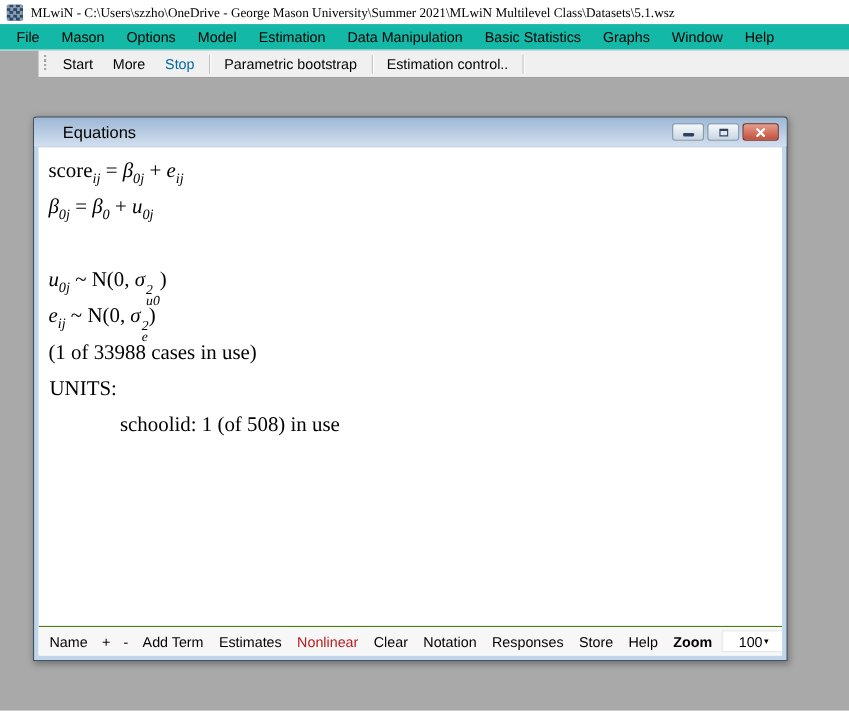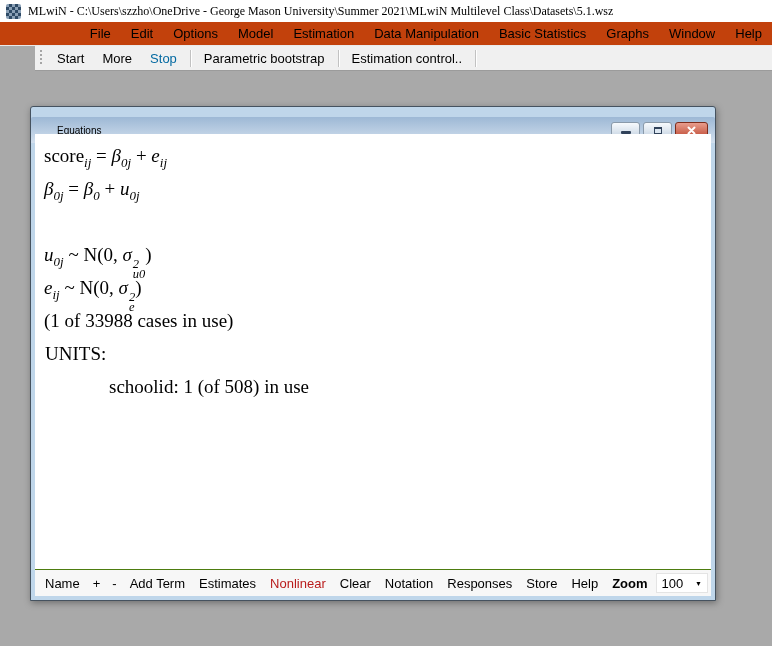--- a/index.html
+++ b/index.html
@@ -16,22 +16,22 @@
     height:22px; background:#ffffff; display:flex; align-items:center;
     padding:0 6px; gap:7px; font-size:12px; white-space:nowrap; overflow:hidden;font-family:Liberation Serif, serif;
   }
   .app-icon {
     width:15px; height:15px; flex:0 0 auto; border-radius:2px;
     background-color:#33506b;
     background-image: conic-gradient(#2e4a66 25%, #8aa0b6 0 50%, #2e4a66 0 75%, #8aa0b6 0);
     background-size:6px 6px;
   }
   .menubar {
-    height:24px; background:#c2410c; display:flex; align-items:stretch;
-    font-size:13px; padding-left:5px; border-bottom:1px solid #eaeaea;justify-content:flex-end;
+    height:24px; background:#14b8a6; display:flex; align-items:stretch;
+    font-size:13px; padding-left:5px; border-bottom:1px solid #eaeaea;
   }
   .menu-item { padding:0 10px; display:flex; align-items:center; cursor:default; }
   .toolbar {
     height:25px; background:#f0f0f0; border-bottom:1px solid #9b9b9b;
     display:flex; align-items:center; font-size:13px; padding-left:3px;margin-left:35px;
   }
   .grip {
     width:3px; height:16px; margin:0 5px 0 2px;
     background-image:repeating-linear-gradient(#a5a5a5 0 2px, transparent 2px 4px);
     background-size:2px 100%; background-repeat:no-repeat;
@@ -44,21 +44,21 @@
   .eqwin {
     position:absolute; left:30px; top:106px; width:686px; height:495px;
     background:#bfd6ea;
     border:1px solid #45525f; border-radius:3px 3px 0 0;
     box-shadow:1px 2px 7px rgba(0,0,0,.35);
   }
   .eqwin-titlebar {
     height:26px; border-radius:2px 2px 0 0;
     background:linear-gradient(#9db8d5, #d2dfee);
     display:flex; align-items:center;
-    font-size:10px; padding:0 5px 0 26px;margin-top:10px;
+    font-size:15px; padding:0 5px 0 26px;
   }
   .win-buttons { margin-left:auto; display:flex; gap:3px; padding-right:2px; }
   .wbtn {
     width:29px; height:16px; border:1px solid #8a9aaa; border-radius:3px;
     background:linear-gradient(#f7fafd, #c7d5e3);
     display:flex; align-items:center; justify-content:center; cursor:default;
   }
   .wbtn.close {
     width:33px; border-color:#7c2c1c;
     background:linear-gradient(#e89d8d, #c14f39);
@@ -90,35 +90,35 @@
     display:flex; align-items:center; font-size:13px; padding:0 3px;
   }
   .ft-btns { display:flex; align-items:center; }
   .ft-btn { padding:0 7px; cursor:default; white-space:nowrap; }
   .ft-btn.narrow { padding:0 6px; }
   .ft-btn.disabled { color:#b91c1c; }
   .ft-btn.bold { font-weight:bold; }
   .zoom-combo {
     width:76px; height:20px; background:#ffffff; border:1px solid #e4e4e4;
     display:flex; align-items:center; justify-content:space-between;
-    padding:0 5px; margin-left:1px; cursor:default;
+    padding:0 15px; margin-left:1px; cursor:default;
   }
   .combo-arrow { font-size:7px; color:#000; line-height:1; }
 </style>
 </head>
 <body>
 
 <div class="app-titlebar">
   <div class="app-icon"></div>
   <span>MLwiN - C:\Users\szzho\OneDrive - George Mason University\Summer 2021\MLwiN Multilevel Class\Datasets\5.1.wsz</span>
 </div>
 
 <div class="menubar">
     <span class="menu-item">File</span>
-    <span class="menu-item">Edit</span>
+    <span class="menu-item">Mason</span>
     <span class="menu-item">Options</span>
     <span class="menu-item">Model</span>
     <span class="menu-item">Estimation</span>
     <span class="menu-item">Data Manipulation</span>
     <span class="menu-item">Basic Statistics</span>
     <span class="menu-item">Graphs</span>
     <span class="menu-item">Window</span>
     <span class="menu-item">Help</span>
   </div>
 

